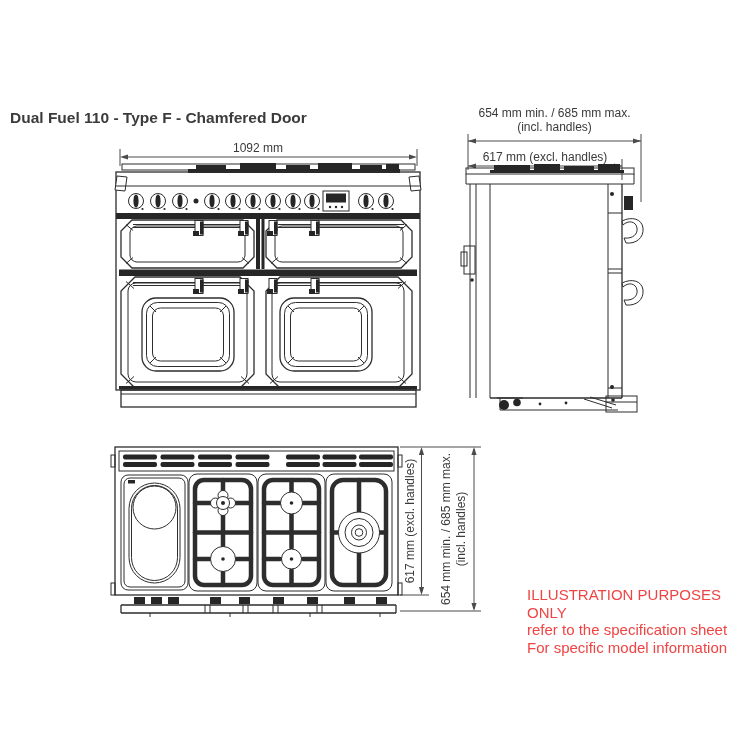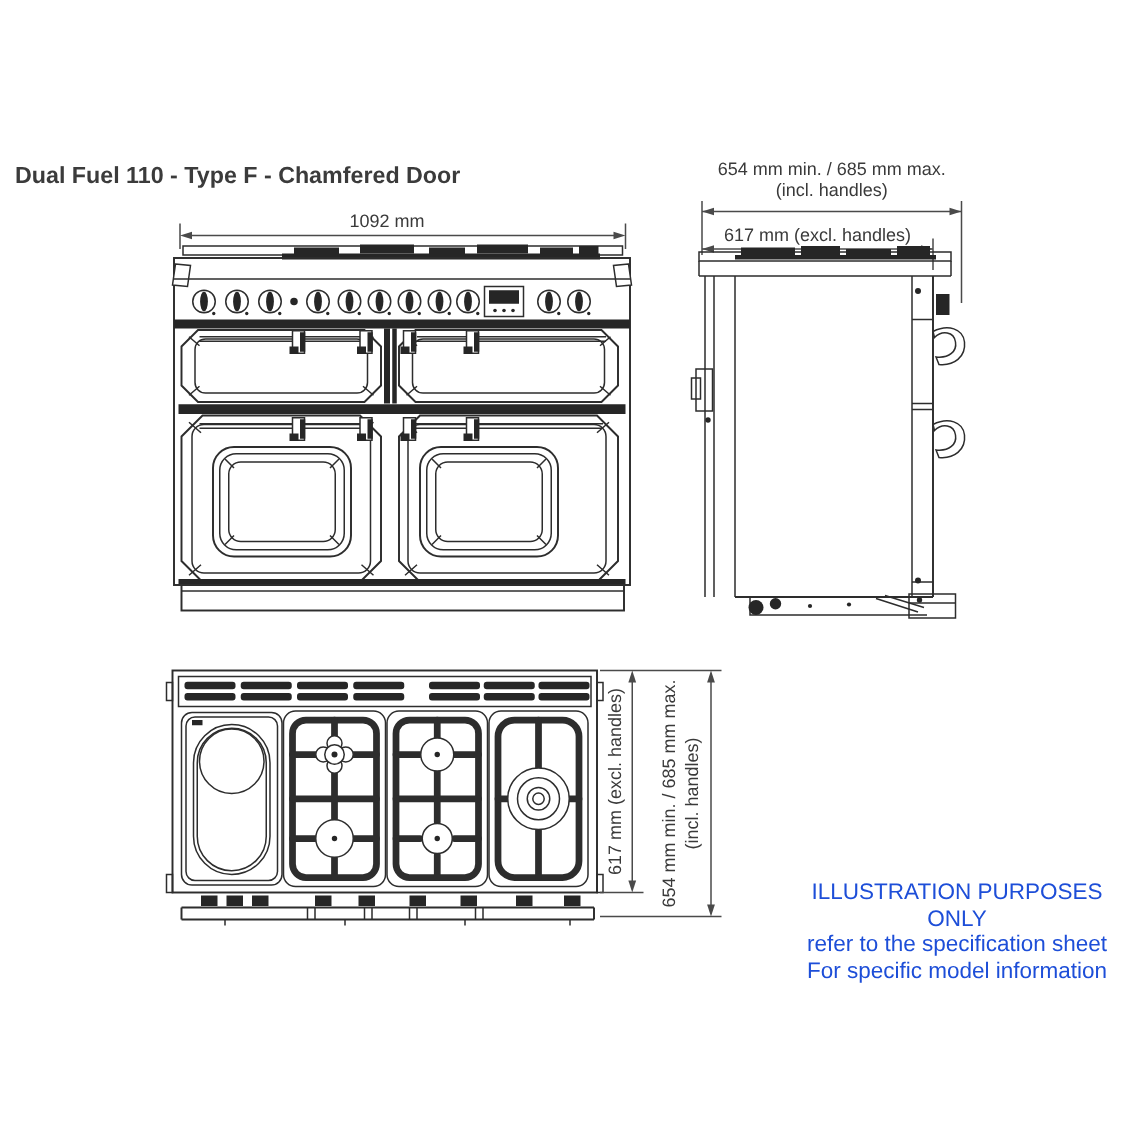--- a/index.html
+++ b/index.html
@@ -1,20 +1,20 @@
 <!DOCTYPE html>
 <html><head>
 <meta charset="utf-8">
 <style>
   html,body{margin:0;padding:0;background:#ffffff;}
   .page{position:relative;width:750px;height:750px;background:#ffffff;overflow:hidden;
         font-family:"Liberation Sans",sans-serif;}
   .title{position:absolute;left:10px;top:109px;font-size:15.5px;font-weight:bold;color:#3b3b3b;}
-  .disclaimer{position:absolute;left:527px;top:586px;width:222px;text-align:center;
-              font-size:15px;line-height:17.5px;color:#1d4ed8;}
+  .disclaimer{position:absolute;left:527px;top:586px;width:222px;text-align:left;
+              font-size:15px;line-height:17.5px;color:#ef4444;}
   svg{position:absolute;left:0;top:0;}
   .ln{stroke:#2d2d2d;fill:none;stroke-width:1.3;}
   .ln1{stroke:#2d2d2d;fill:none;stroke-width:1;}
   .lnw{stroke:#2d2d2d;fill:#ffffff;stroke-width:1;}
   .lnthick{stroke:#2d2d2d;fill:none;stroke-width:4.5;stroke-linecap:round;}
   .fl{fill:#262626;stroke:none;}
   .dim{stroke:#4a4a4a;fill:none;stroke-width:1;}
   .dimf{fill:#4a4a4a;stroke:none;}
   text.dt{font-family:"Liberation Sans",sans-serif;font-size:12px;fill:#3a3a3a;}
 </style>

